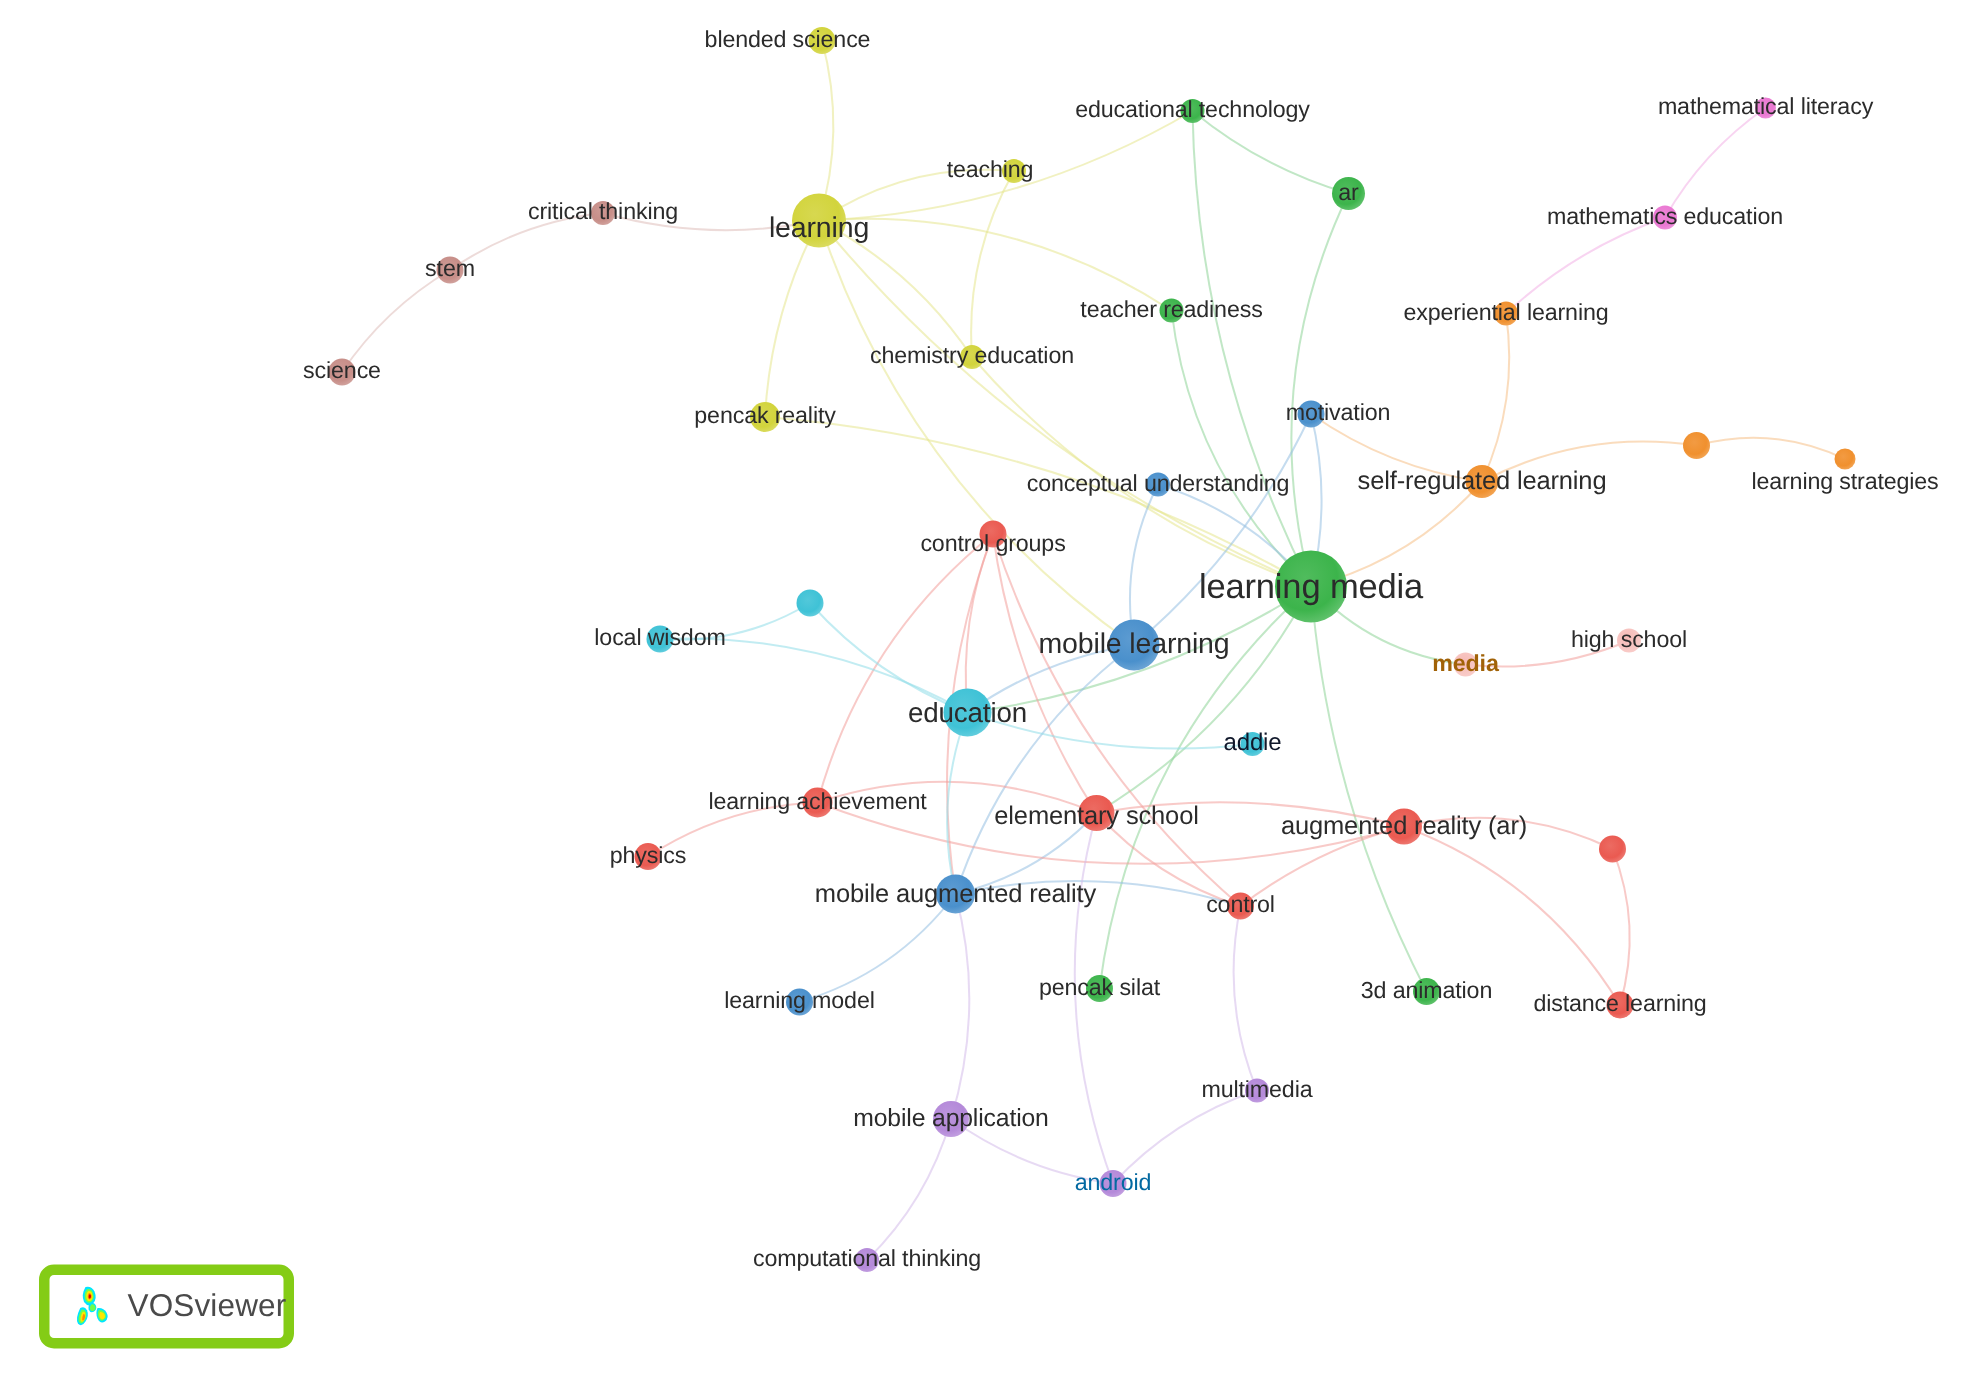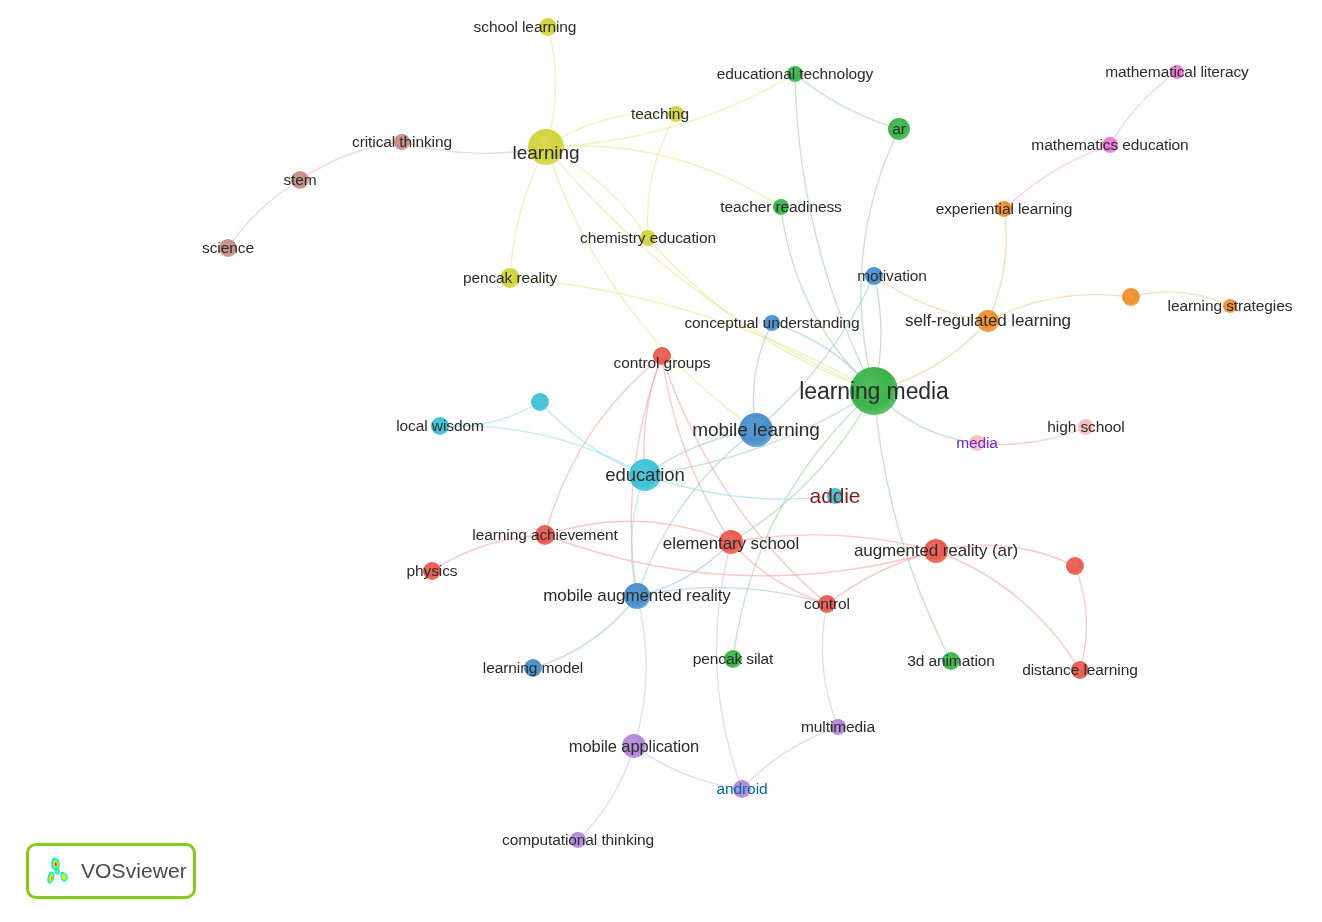--- a/index.html
+++ b/index.html
@@ -35,21 +35,21 @@
     letter-spacing: -0.1px;
   }
   
   #vosviewer-logo {
     position: absolute;
     left: 26px;
     top: 843px;
     width: 170px;
     height: 56px;
     box-sizing: border-box;
-    border: 3px solid #84cc16;
+    border: 7px solid #84cc16;
     border-radius: 10px;
     background: #ffffff;
     display: flex;
     align-items: center;
     padding-left: 14px;
     gap: 10px;
   }
   #vosviewer-logo .logo-text {
     font-size: 21px;
     color: #4a4a4a;
@@ -258,46 +258,46 @@
         <circle cx="951" cy="661" r="9" fill="url(#grad-green)"></circle>
         <circle cx="1080" cy="670" r="9" fill="url(#grad-red)"></circle>
         <circle cx="838" cy="727" r="8" fill="url(#grad-purple)"></circle>
         <circle cx="634" cy="746" r="12" fill="url(#grad-purple)"></circle>
         <circle cx="742" cy="789" r="9" fill="url(#grad-purple)"></circle>
         <circle cx="578" cy="840" r="8" fill="url(#grad-purple)"></circle>
       </g>
   </svg>
 
   <div id="labels-layer">
-      <div class="node-label" style="left: 525px; top: 27px; font-size: 15.5px; color: rgb(43, 43, 43);">school learning</div>
+      <div class="node-label" style="left: 525px; top: 27px; font-size: 15.5px; color: rgb(43, 43, 43);">blended science</div>
       <div class="node-label" style="left: 795px; top: 74px; font-size: 15.5px; color: rgb(43, 43, 43);">educational technology</div>
       <div class="node-label" style="left: 1177px; top: 72px; font-size: 15.5px; color: rgb(43, 43, 43);">mathematical literacy</div>
       <div class="node-label" style="left: 660px; top: 114px; font-size: 15.5px; color: rgb(43, 43, 43);">teaching</div>
       <div class="node-label" style="left: 899px; top: 129px; font-size: 15.5px; color: rgb(43, 43, 43);">ar</div>
       <div class="node-label" style="left: 402px; top: 142px; font-size: 15.5px; color: rgb(43, 43, 43);">critical thinking</div>
       <div class="node-label" style="left: 1110px; top: 145px; font-size: 15.5px; color: rgb(43, 43, 43);">mathematics education</div>
       <div class="node-label" style="left: 546px; top: 153px; font-size: 19px; color: rgb(43, 43, 43);">learning</div>
       <div class="node-label" style="left: 300px; top: 180px; font-size: 15.5px; color: rgb(43, 43, 43);">stem</div>
       <div class="node-label" style="left: 781px; top: 207px; font-size: 15.5px; color: rgb(43, 43, 43);">teacher readiness</div>
       <div class="node-label" style="left: 1004px; top: 209px; font-size: 15.5px; color: rgb(43, 43, 43);">experiential learning</div>
       <div class="node-label" style="left: 648px; top: 238px; font-size: 15.5px; color: rgb(43, 43, 43);">chemistry education</div>
       <div class="node-label" style="left: 228px; top: 248px; font-size: 15.5px; color: rgb(43, 43, 43);">science</div>
       <div class="node-label" style="left: 874px; top: 276px; font-size: 15.5px; color: rgb(43, 43, 43); margin-left: 18px;">motivation</div>
       <div class="node-label" style="left: 510px; top: 278px; font-size: 15.5px; color: rgb(43, 43, 43);">pencak reality</div>
-      <div class="node-label" style="left: 1230px; top: 306px; font-size: 15.5px; color: rgb(43, 43, 43);">learning strategies</div>
+      <div class="node-label" style="left: 1230px; top: 322px; font-size: 15.5px; color: rgb(43, 43, 43);">learning strategies</div>
       <div class="node-label" style="left: 772px; top: 323px; font-size: 15.5px; color: rgb(43, 43, 43);">conceptual understanding</div>
       <div class="node-label" style="left: 988px; top: 321px; font-size: 17px; color: rgb(43, 43, 43);">self-regulated learning</div>
       <div class="node-label" style="left: 662px; top: 363px; font-size: 15.5px; color: rgb(43, 43, 43);">control groups</div>
       <div class="node-label" style="left: 874px; top: 391px; font-size: 23px; color: rgb(43, 43, 43);">learning media</div>
       <div class="node-label" style="left: 440px; top: 426px; font-size: 15.5px; color: rgb(43, 43, 43);">local wisdom</div>
       <div class="node-label" style="left: 756px; top: 430px; font-size: 19px; color: rgb(43, 43, 43);">mobile learning</div>
       <div class="node-label" style="left: 1086px; top: 427px; font-size: 15.5px; color: rgb(43, 43, 43);">high school</div>
-      <div class="node-label" style="left: 977px; top: 443px; font-size: 15.5px; color: #6d28d9;">media</div>
+      <div class="node-label" style="left: 977px; top: 443px; font-size: 15.5px; color: #a16207; font-weight: bold;">media</div>
       <div class="node-label" style="left: 645px; top: 475px; font-size: 18.5px; color: rgb(43, 43, 43);">education</div>
-      <div class="node-label" style="left: 835px; top: 496px; font-size: 21px; color: #7f1d1d;">addie</div>
+      <div class="node-label" style="left: 835px; top: 496px; font-size: 16px; color: #0f172a;">addie</div>
       <div class="node-label" style="left: 545px; top: 535px; font-size: 15.5px; color: rgb(43, 43, 43);">learning achievement</div>
       <div class="node-label" style="left: 731px; top: 544px; font-size: 17px; color: rgb(43, 43, 43);">elementary school</div>
       <div class="node-label" style="left: 936px; top: 551px; font-size: 17px; color: rgb(43, 43, 43);">augmented reality (ar)</div>
       <div class="node-label" style="left: 432px; top: 571px; font-size: 15.5px; color: rgb(43, 43, 43);">physics</div>
       <div class="node-label" style="left: 637px; top: 596px; font-size: 17px; color: rgb(43, 43, 43);">mobile augmented reality</div>
       <div class="node-label" style="left: 827px; top: 604px; font-size: 15.5px; color: rgb(43, 43, 43);">control</div>
       <div class="node-label" style="left: 733px; top: 659px; font-size: 15.5px; color: rgb(43, 43, 43);">pencak silat</div>
       <div class="node-label" style="left: 533px; top: 668px; font-size: 15.5px; color: rgb(43, 43, 43);">learning model</div>
       <div class="node-label" style="left: 951px; top: 661px; font-size: 15.5px; color: rgb(43, 43, 43);">3d animation</div>
       <div class="node-label" style="left: 1080px; top: 670px; font-size: 15.5px; color: rgb(43, 43, 43);">distance learning</div>

